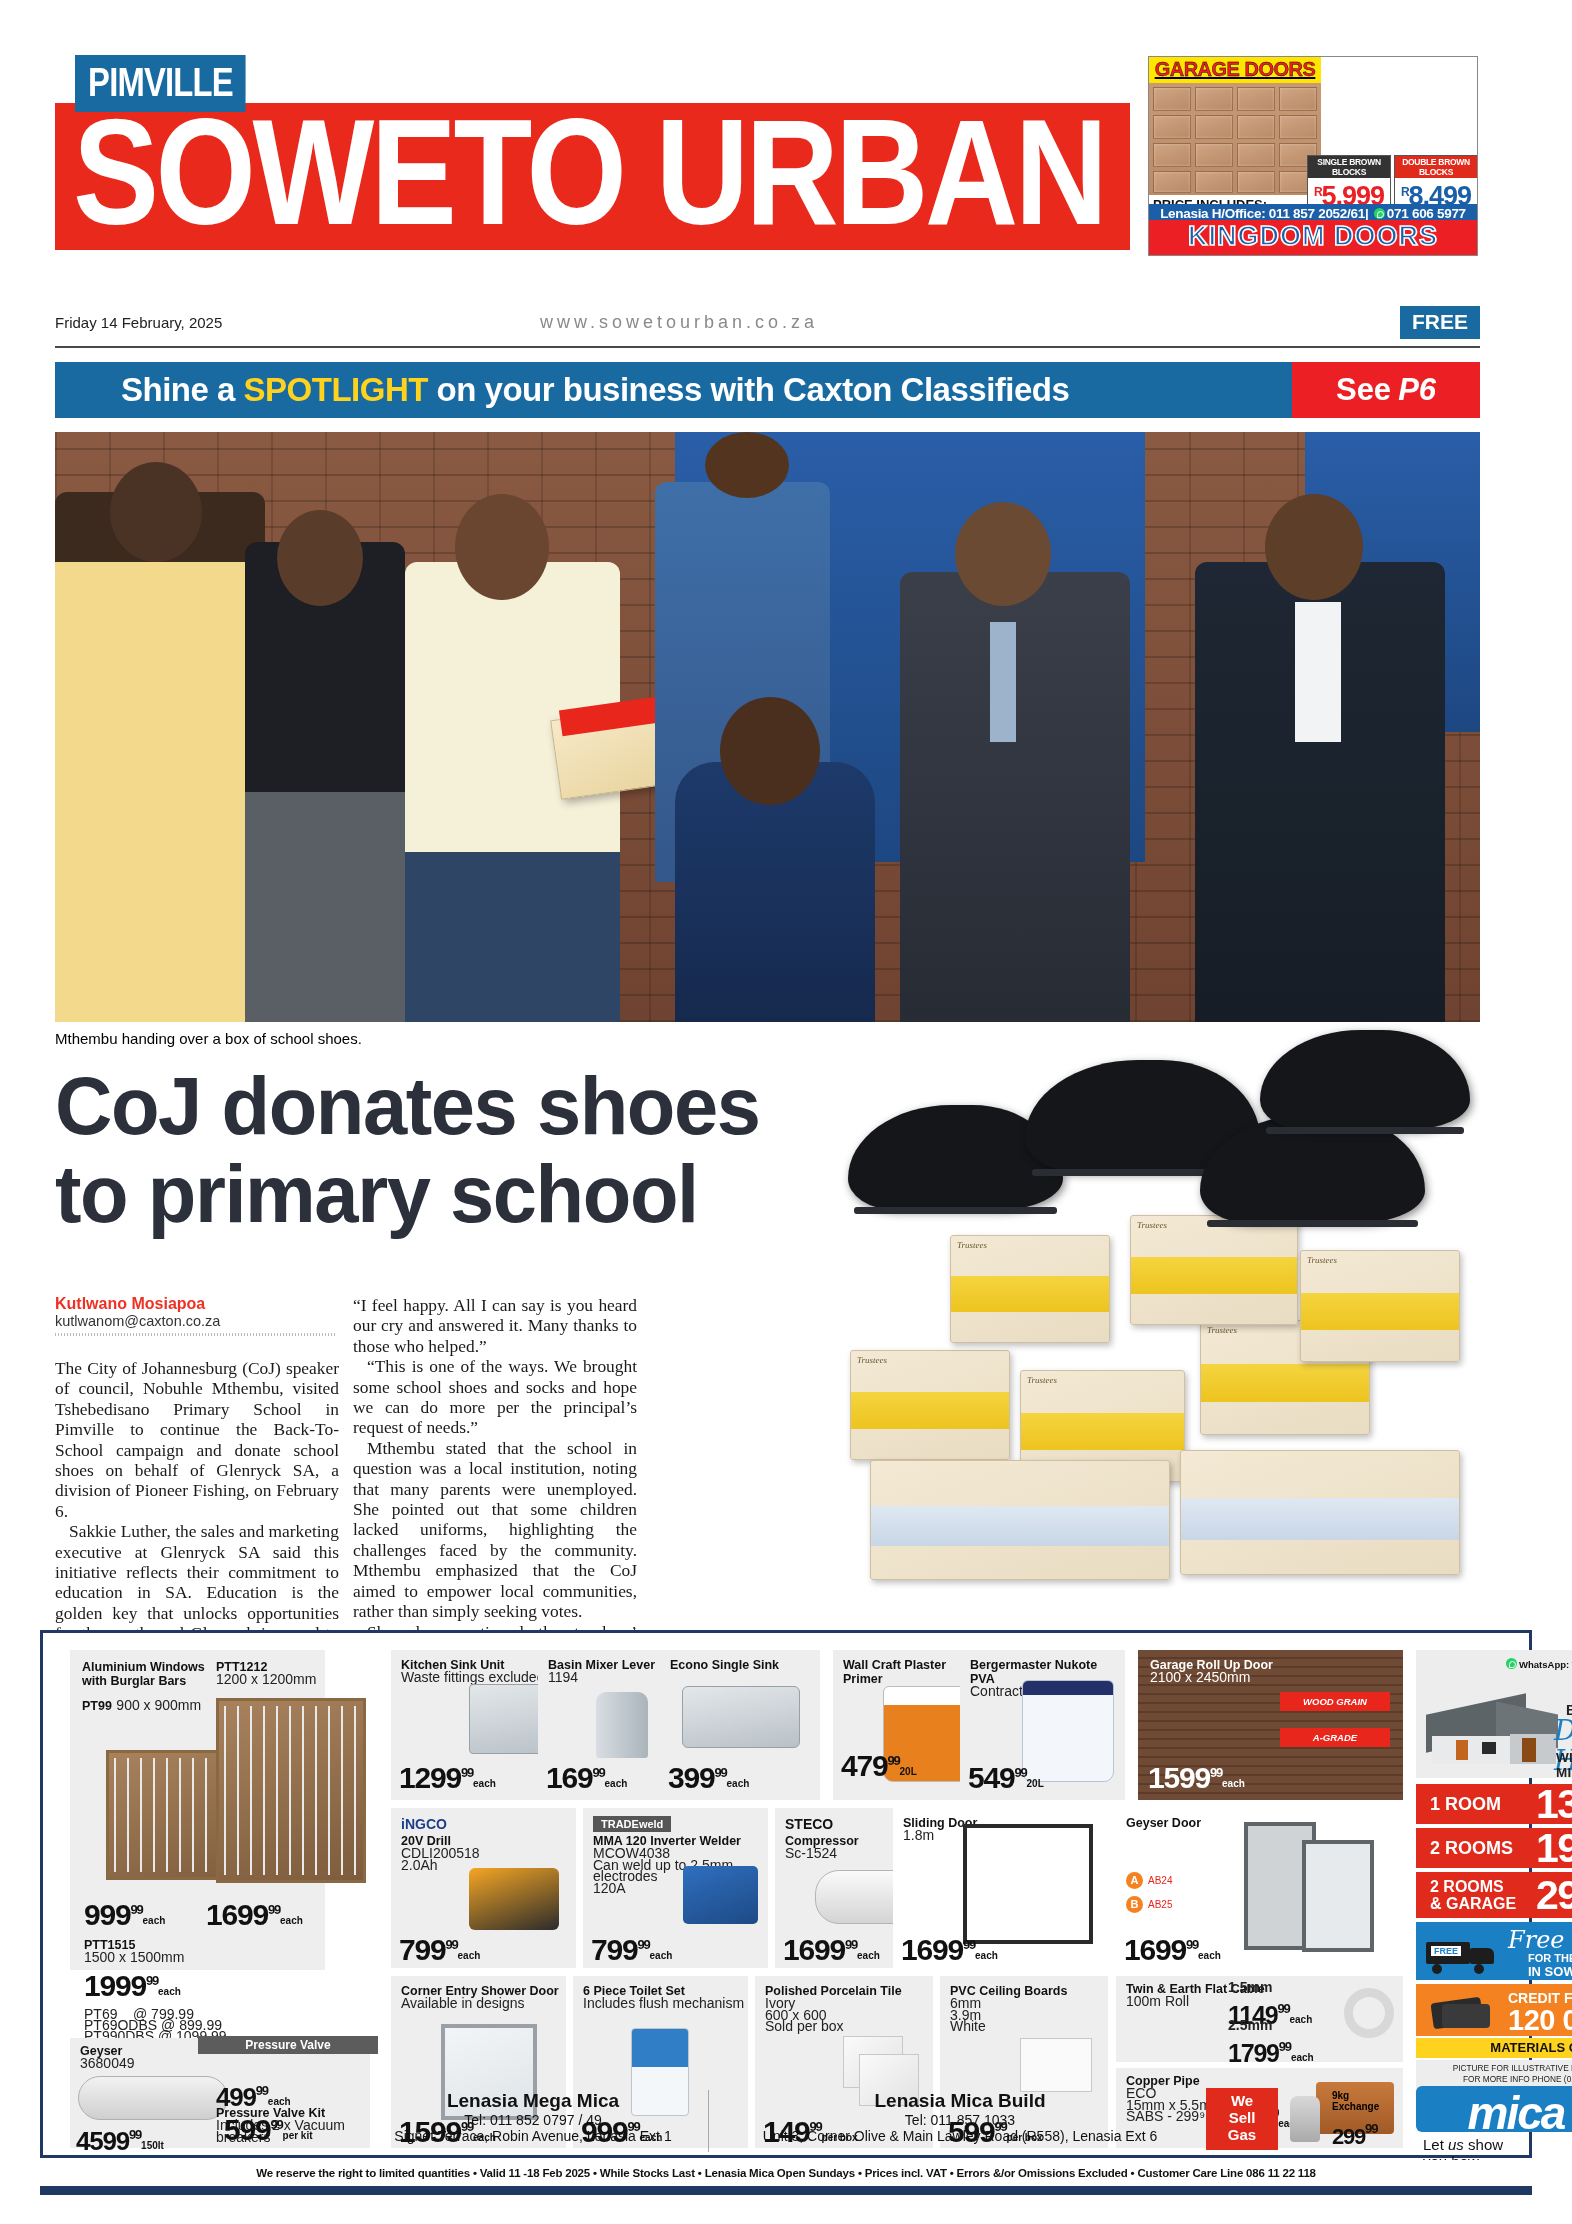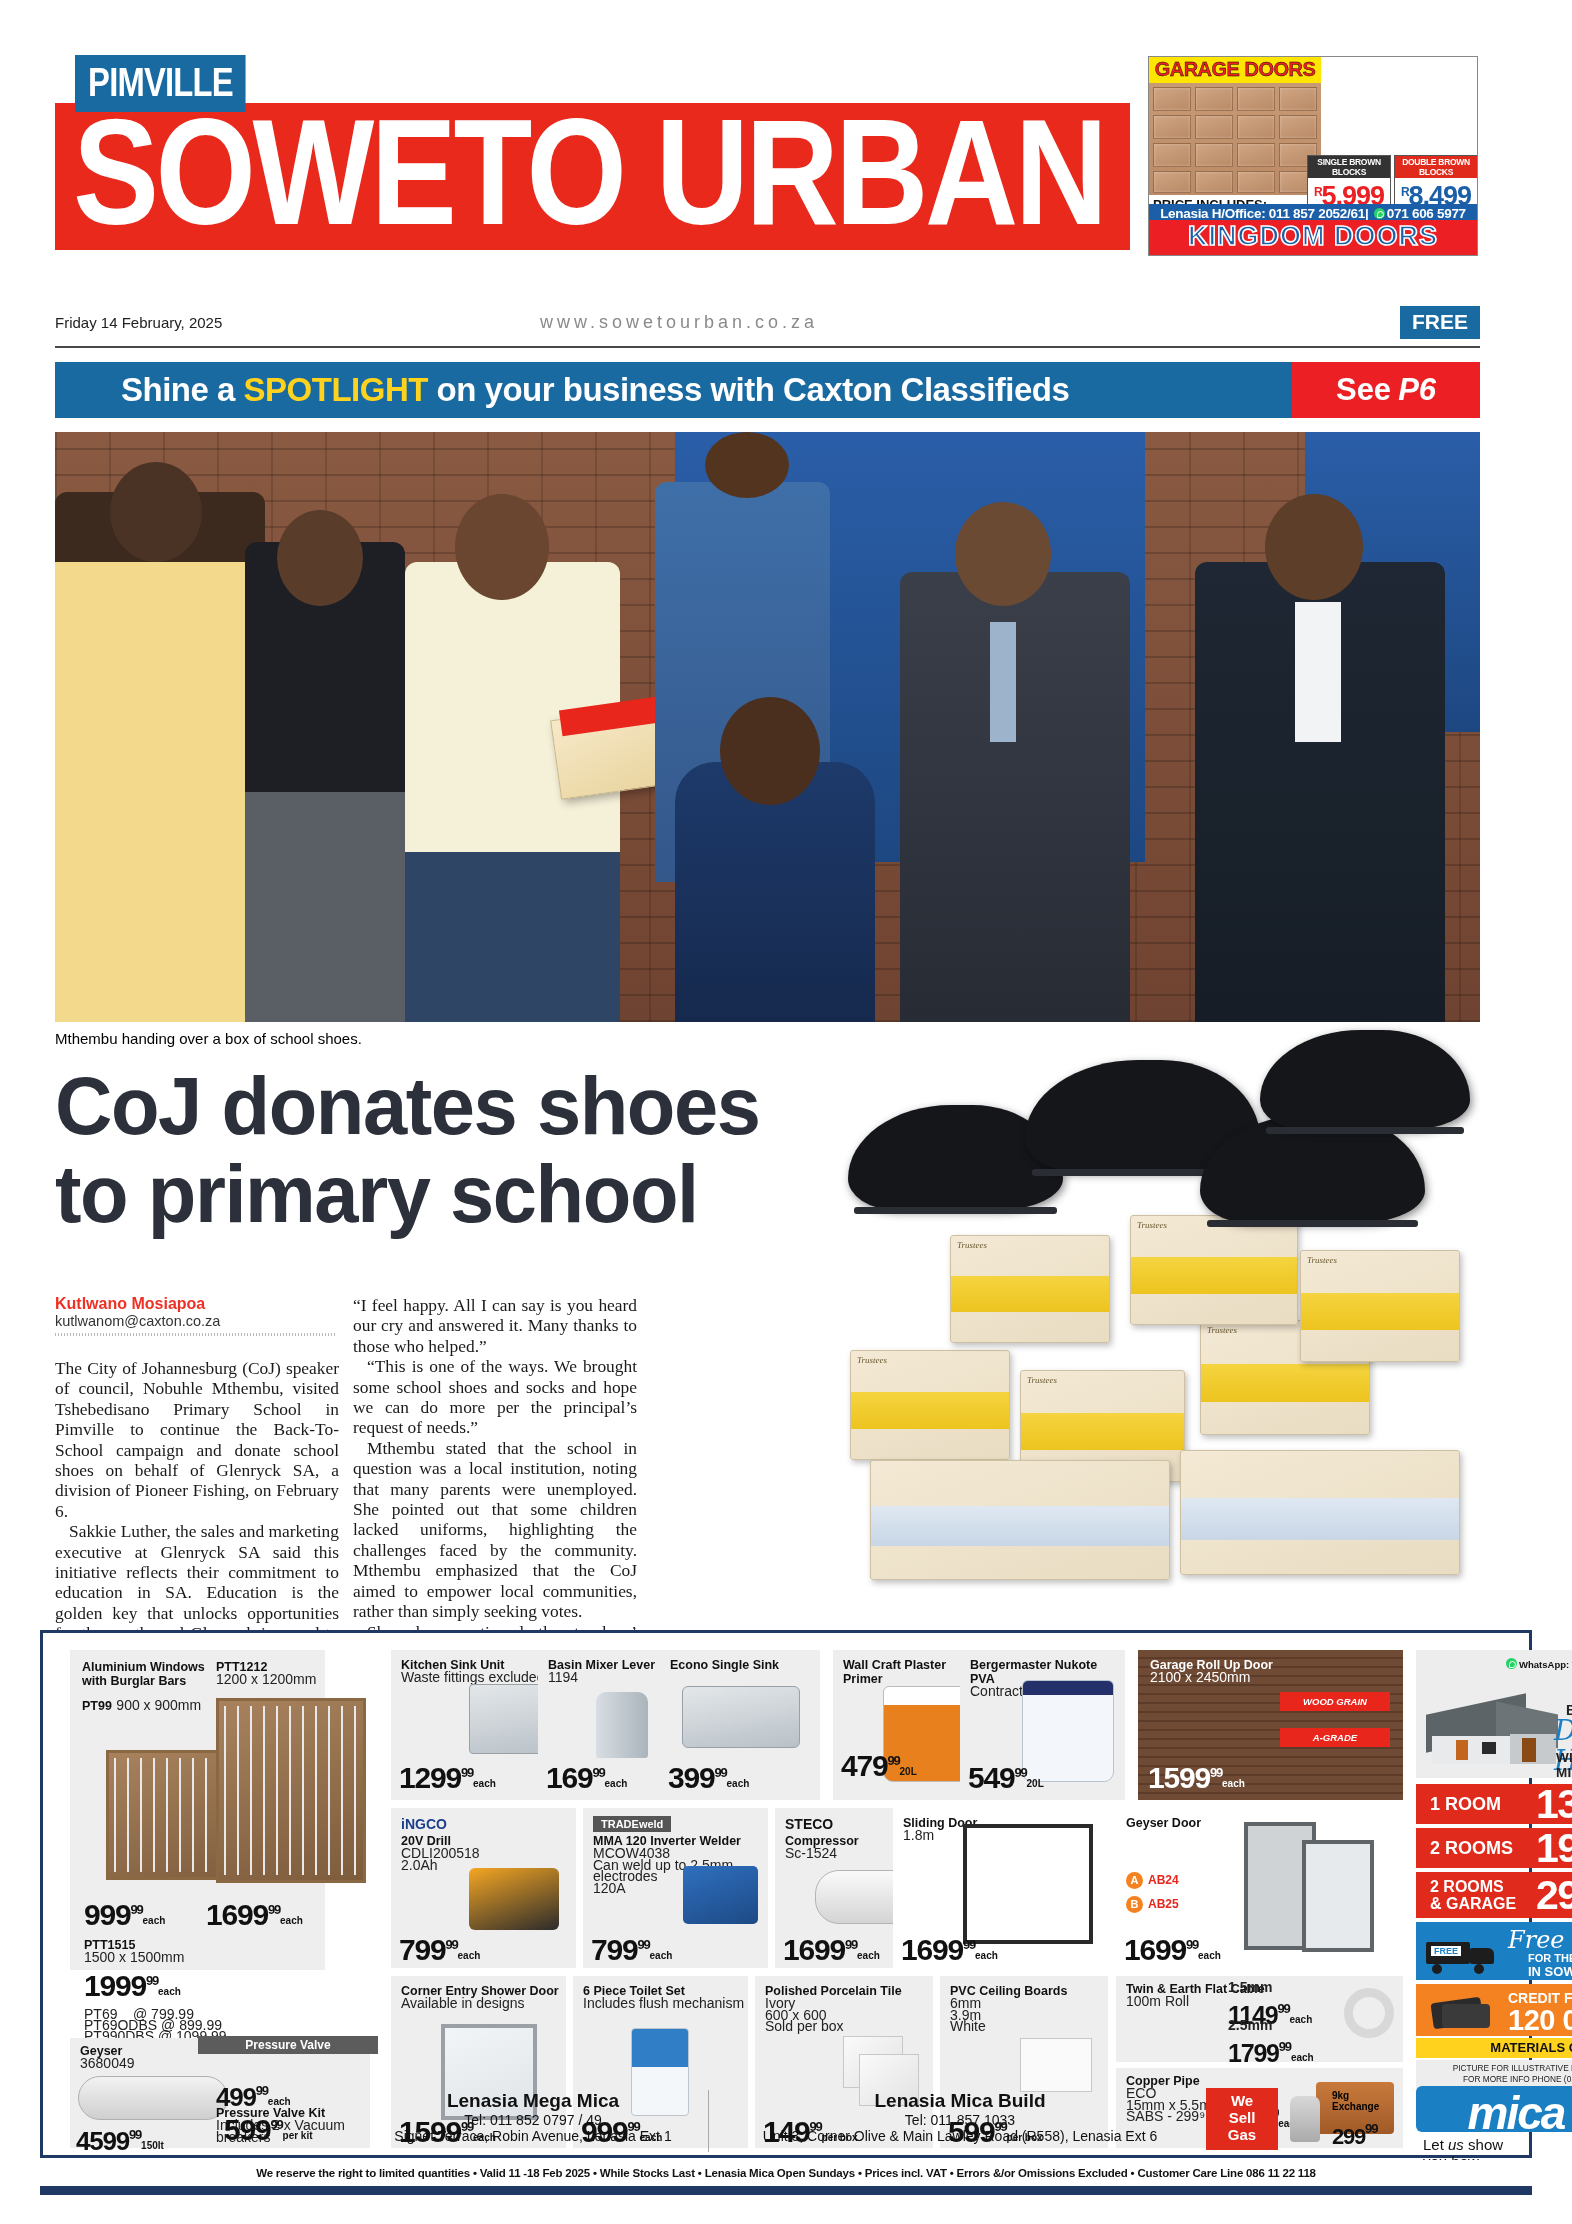--- a/index.html
+++ b/index.html
@@ -44,21 +44,21 @@
   }
   .gd-red {
     background:#ef3124; color:#fff; text-align:center;
     padding:2px 0 3px 0;
   }
   .gd-red .l { font-size:22px; font-weight:bold; line-height:23px; display:block;}
   .gd-req { font-size:11.5px; font-weight:bold; line-height:13px; margin-top:1px; display:block;}
   .gd-phone { font-size:13px; font-weight:bold; display:block; line-height:15px;}
   .wa-dot{display:inline-block;width:11px;height:11px;border-radius:50%;background:#25d366;vertical-align:-1px;margin:0 2px;position:relative;}
   .wa-dot:after{content:"";position:absolute;left:3px;top:2.5px;width:5px;height:5px;border:1.2px solid #fff;border-radius:50% 50% 50% 0;}
-  .gd-right { width:172px; position:relative; }
+  .gd-right { width:172px; position:relative;text-decoration:underline; }
   .gd-garage-title {
     background:#ffe500; color:#ec2024; font-size:20px; font-weight:bold;
     text-align:center; letter-spacing:-0.5px; padding:1px 0 2px 0;
     -webkit-text-stroke:0.4px #000;
   }
   .gd-door-img {
     height:112px; position:relative; overflow:hidden;
     background:linear-gradient(180deg,#c79a76 0%,#bb8a66 100%);
   }
   .gd-door-img .panel {
@@ -234,21 +234,21 @@
   .navyband { position:absolute; left:40px; top:2186px; width:1492px; height:9px; background:#1f3864; }
 
   .copper { position:absolute; border-radius:4px;
     background:linear-gradient(180deg,#c87a3c,#a15a27); }
   .cable-coil { position:absolute; border-radius:50%;
     border:9px solid #d8d8d8; }
   .tile { position:absolute; background:linear-gradient(140deg,#fafafa,#e2e2e2); border:1px solid #c8c8c8;}
   .abtag { display:inline-block; width:17px; height:17px; border-radius:50%;
     background:#f58220; color:#fff; font-size:11px; font-weight:bold;
     text-align:center; line-height:17px; margin-right:5px; }
-  .abtxt { font-size:12px; font-weight:bold; color:#e8261c; }
+  .abtxt { font-size:10px; font-weight:normal; color:#e8261c; }
 </style>
 </head>
 <body>
 
 <div class="page">
 
   <div class="masthead">
     <div class="redbar"></div>
     <div class="pimville-tab">PIMVILLE</div>
     <div class="redbar" style="background:transparent;">

